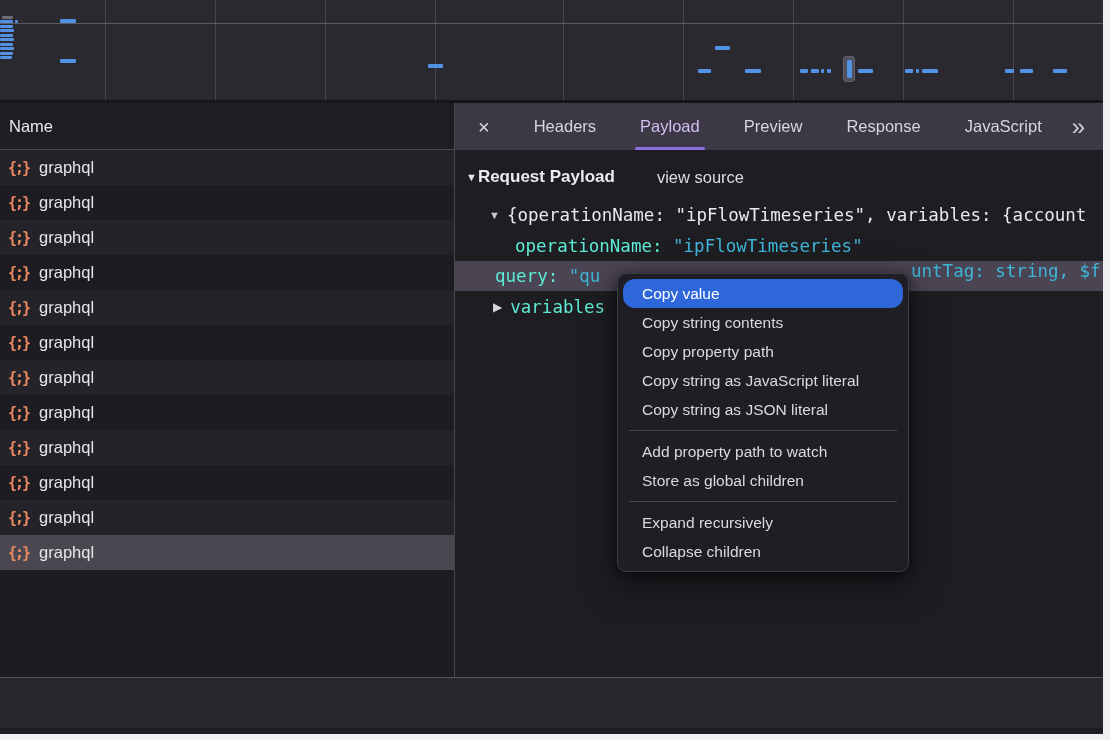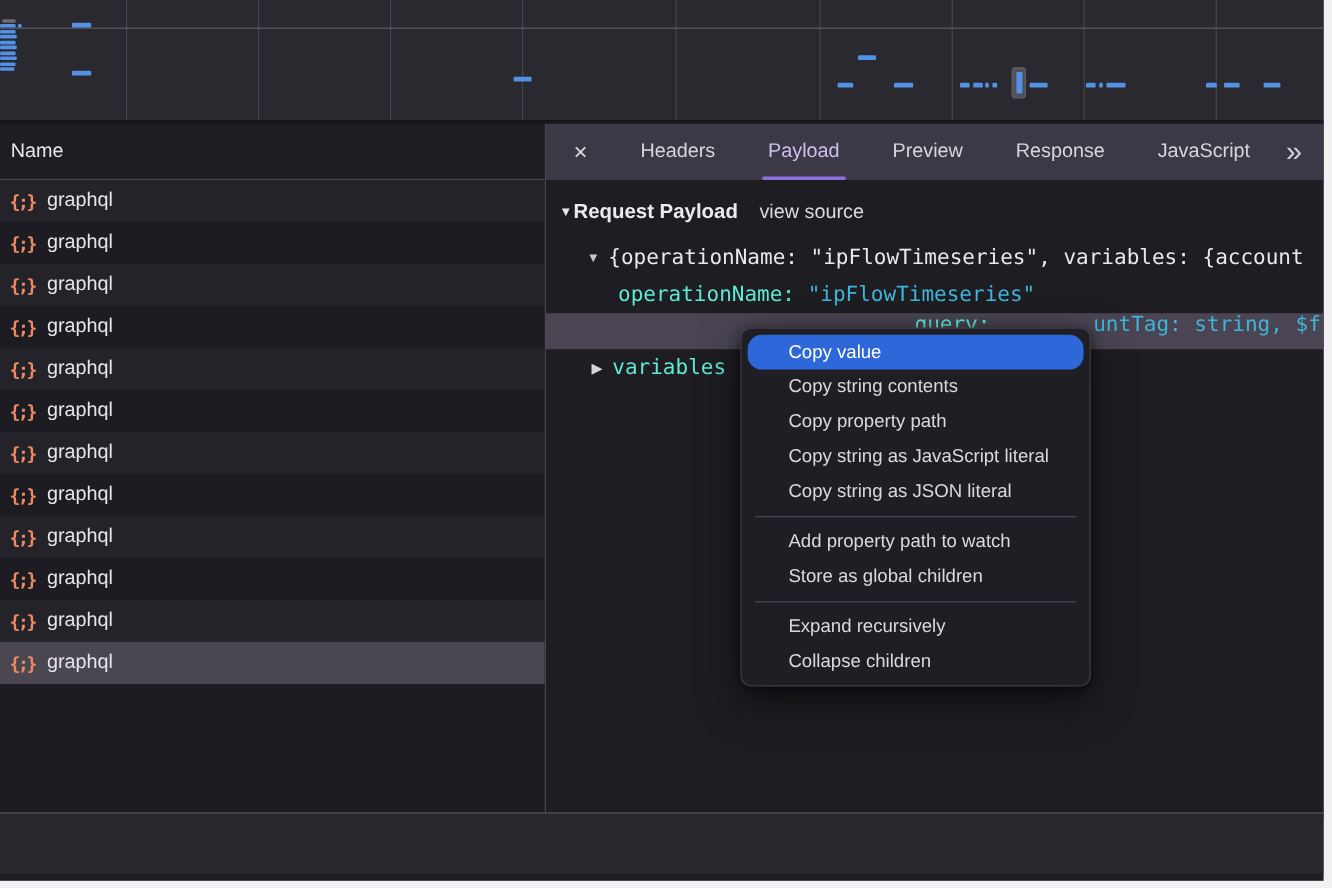--- a/index.html
+++ b/index.html
@@ -32,40 +32,40 @@
   .tabbar{height:47px;background:#3c3845;display:flex;align-items:center;color:#d9d5df;font-size:16.5px;}
   .tab-close{margin-left:23px;font-size:20px;color:#dedbe2;line-height:1;}
   .tab{margin-left:44px;position:relative;height:47px;display:flex;align-items:center;}
   .tab.active{color:#cdc0f2;}
   .tab.active::after{content:"";position:absolute;left:-5px;right:-5px;bottom:0;height:3px;background:#8a70dd;border-radius:2px;}
   .tab-more{margin-left:auto;margin-right:18px;font-size:24px;color:#d3cfda;line-height:1;}
 
   .section-head{position:absolute;left:0;top:58px;display:flex;align-items:center;padding-left:11px;height:32px;color:#eceaef;}
   .sec-tri{font-size:11px;color:#e5e4e8;margin-right:1px;}
   .section-title{font-weight:bold;font-size:17px;}
-  .view-source{margin-left:18px;font-weight:400;color:#dddbe1;font-size:16.5px;}
+  .view-source{margin-left:42px;font-weight:400;color:#dddbe1;font-size:16.5px;}
 
   .code, .tree-line{font-family:"DejaVu Sans Mono",monospace;font-size:17.5px;color:#e9e8ec;white-space:pre;}
   .tree-line{position:absolute;left:0;width:100%;height:30px;display:flex;align-items:center;box-sizing:border-box;}
   .l-preview{top:97px;padding-left:34px;}
   .l-op{top:128px;padding-left:60px;}
-  .l-query{top:158px;padding-left:40px;flex-direction:column;}
+  .l-query{top:158px;padding-left:40px;}
   .l-vars{top:189px;padding-left:38px;}
   .tree-line.highlight{background:#4a4453;}
   .key{color:#5eead4;text-align:center;}
   .str{color:#3fb5d9;}
   .tri-sm{font-size:11px;color:#c9c7cd;margin-right:7px;font-family:"Liberation Sans",sans-serif;}
   .tri-right{font-size:12px;color:#d6d4da;margin-right:8px;font-family:"Liberation Sans",sans-serif;}
   .right-frag{position:absolute;left:456px;top:0;height:20px;display:flex;align-items:center;}
 
   
   .menu{position:absolute;left:617px;top:273px;width:292px;z-index:10;background:#201e25;
         border:1px solid #3e3c44;border-radius:9px;padding:5px 0;box-sizing:border-box;
         box-shadow:0 12px 34px rgba(0,0,0,.55),0 2px 10px rgba(0,0,0,.45);}
-  .menu-item{height:29px;display:flex;align-items:center;margin:0 5px;padding-left:34px;border-radius:12px;
+  .menu-item{height:29px;display:flex;align-items:center;margin:0 5px;padding-left:19px;border-radius:12px;
              font-size:15.5px;color:#dbd9de;}
   .menu-item.highlight{background:#2e67da;color:#ffffff;}
   .menu-sep{height:1px;background:#48464e;margin:6px 11px;}
 </style>
 </head>
 <body>
 
 <div class="stage">
   <div class="devtools">
 

